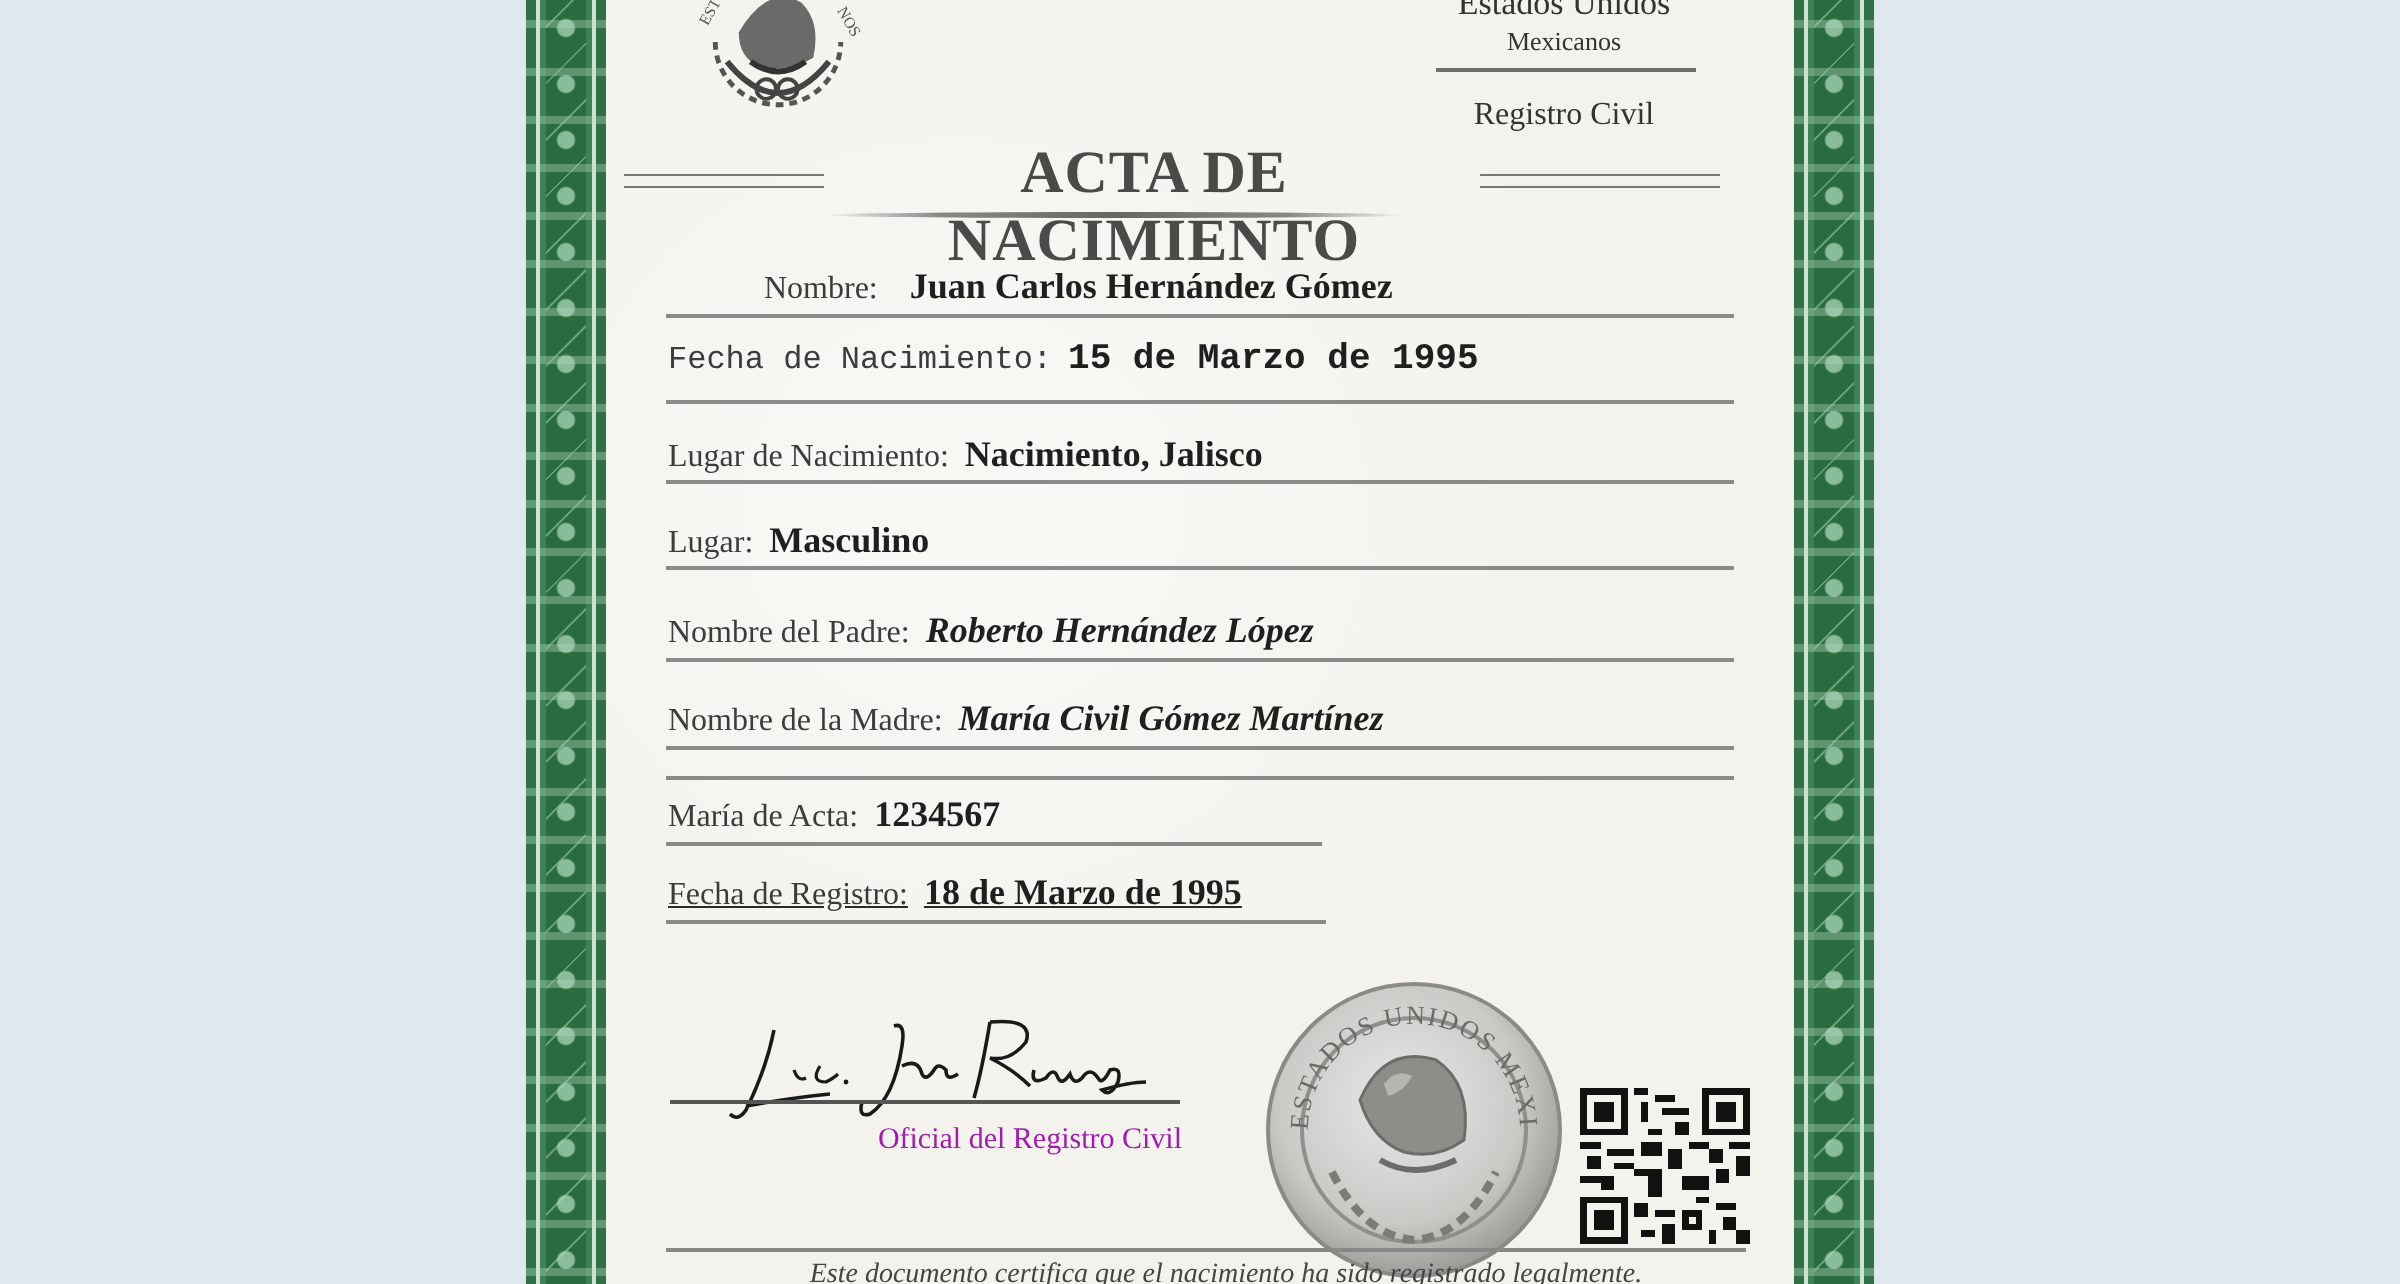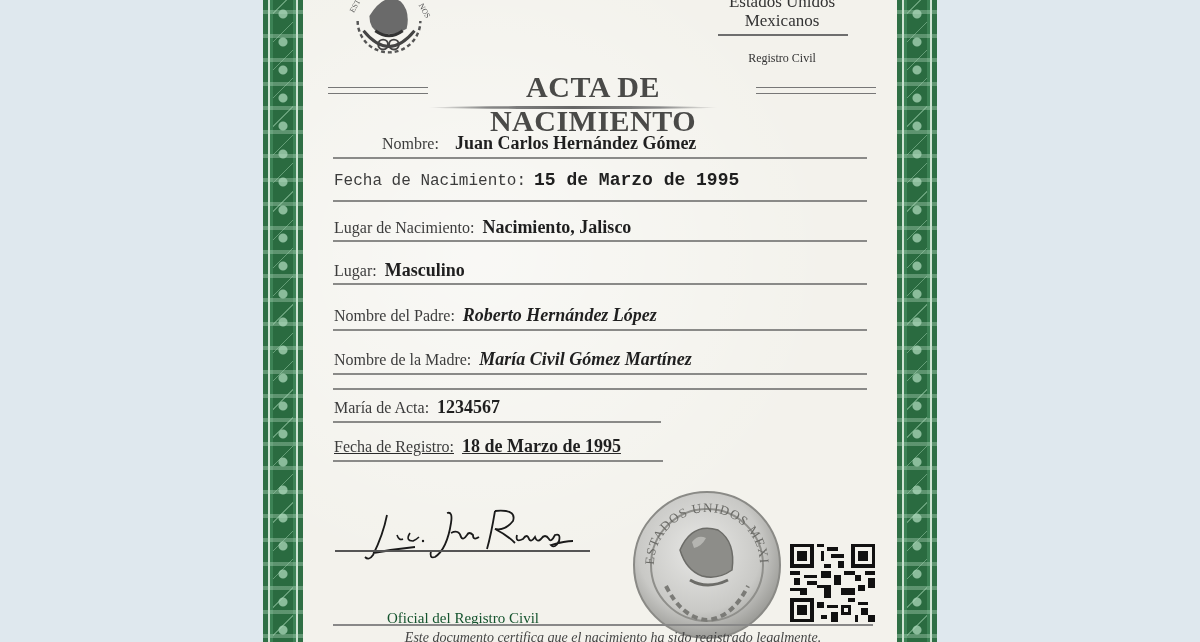--- a/index.html
+++ b/index.html
@@ -39,25 +39,25 @@
     position: absolute; left: 340px; top: -28px; width: 98px; height: 98px;
     border-radius: 50%;
   }
   .seal svg, .emblem-top svg { width: 100%; height: 100%; display: block; }
 
   .header-right {
     position: absolute; left: 716px; top: -8px; width: 132px; text-align: center;
     color: #333;
   }
   .header-right .l1 { font-size: 17px; line-height: 19px; }
-  .header-right .l2 { font-size: 17px; line-height: 19px; }
+  .header-right .l2 { font-size: 13px; line-height: 19px; }
   .header-right .rule { height: 2px; background: #6e6e6e; margin: 4px 0 5px 2px; }
-  .header-right .l3 { font-size: 12px; line-height: 16px; margin-top: 14px; }
-
-  .title-wrap { position: absolute; left: 328px; top: 70px; width: 548px; height: 40px; }
+  .header-right .l3 { font-size: 16px; line-height: 16px; margin-top: 14px; }
+
+  .title-wrap { position: absolute; left: 312px; top: 70px; width: 548px; height: 40px; }
   .title-line {
     position: absolute; top: 17px; height: 5px;
     border-top: 1.5px solid #777; border-bottom: 1.5px solid #777;
   }
   .title-line.left { left: 0; width: 100px; }
   .title-line.right { right: 0; width: 120px; }
   .title {
     position: absolute; left: 110px; width: 310px; top: 0; text-align: center;
     font-size: 30px; font-weight: bold; color: #4a4a48; letter-spacing: 0.5px;
   }
@@ -69,21 +69,21 @@
 
   .row { position: absolute; left: 334px; color: #2a2a2a; white-space: nowrap; }
   .row .lbl { font-size: 16px; color: #3c3c3c; }
   .row .val { font-size: 18px; font-weight: bold; margin-left: 8px; color: #1f1f1f; }
   .row .val.it { font-style: italic; font-family: Liberation Serif, serif; }
   .uline { position: absolute; left: 333px; height: 1.5px; background: #8a8a88; }
 
   .sig-wrap { position: absolute; left: 335px; top: 505px; width: 256px; height: 80px; }
   .sig-wrap svg { position: absolute; left: 20px; top: 0; width: 220px; height: 60px; }
   .sig-line { position: absolute; left: 0; top: 45px; width: 255px; height: 1.5px; background: #555; }
-  .sig-caption { position: absolute; left: 0; width: 256px; top: 57px; text-align: center; font-size: 15px; color: #14532d; margin-top: 48px; }
+  .sig-caption { position: absolute; left: 0; width: 256px; top: 57px; text-align: right; font-size: 15px; color: #a21caf; }
 
   .seal {
     position: absolute; left: 632px; top: 490px; width: 150px; height: 150px;
   }
   .qr { position: absolute; left: 790px; top: 544px; width: 85px; height: 78px; }
   .qr svg { width: 100%; height: 100%; display: block; }
 
   .foot-rule { position: absolute; left: 333px; top: 624px; width: 540px; height: 1.5px; background: #888; }
   .foot-text {
     position: absolute; left: 333px; top: 630px; width: 560px; text-align: center;

